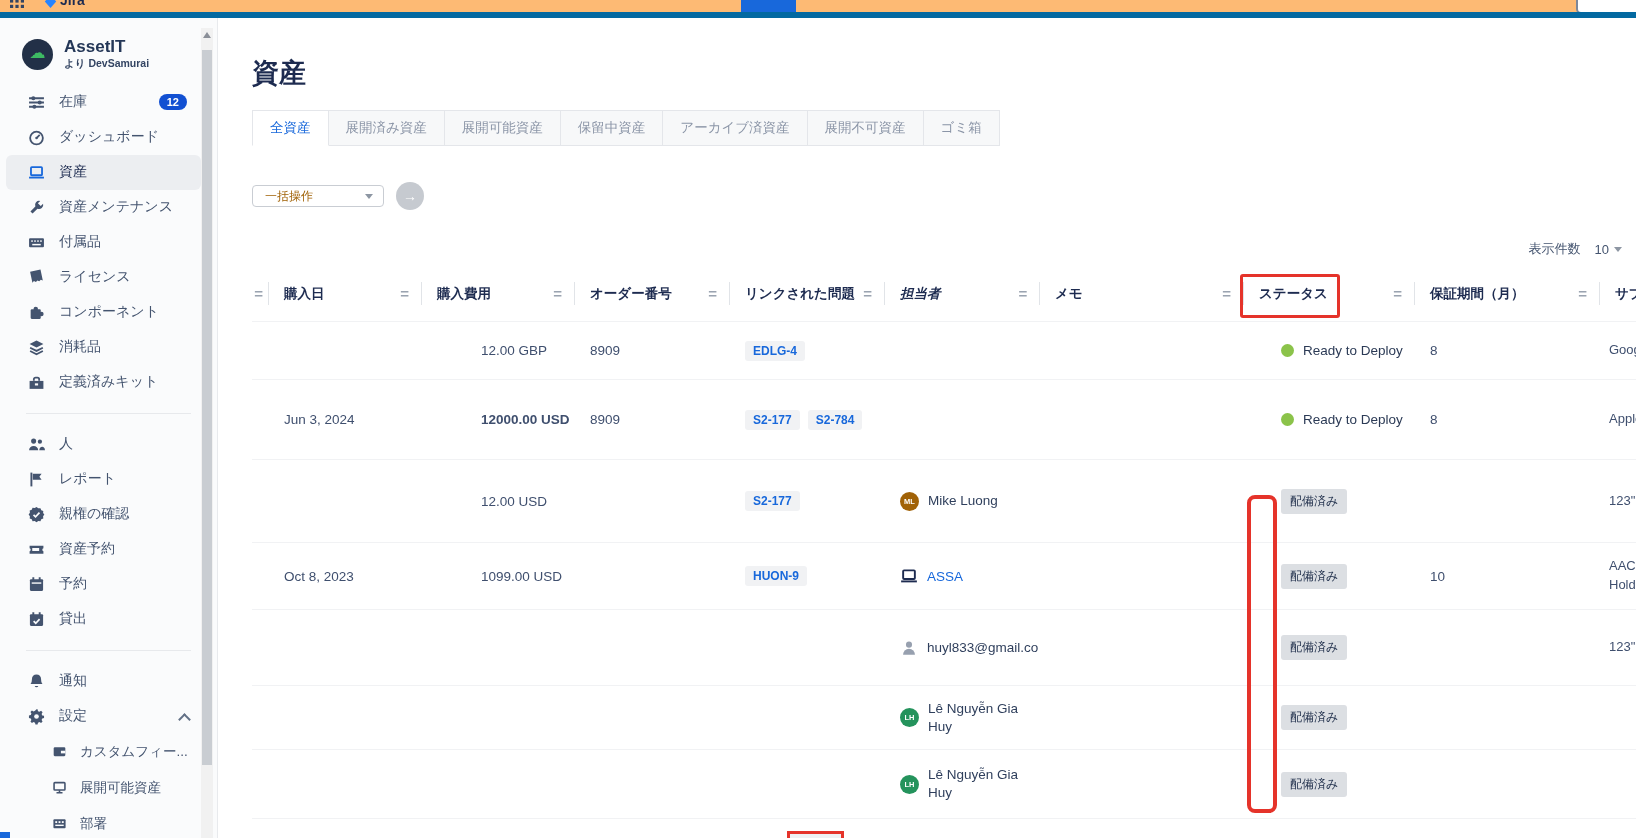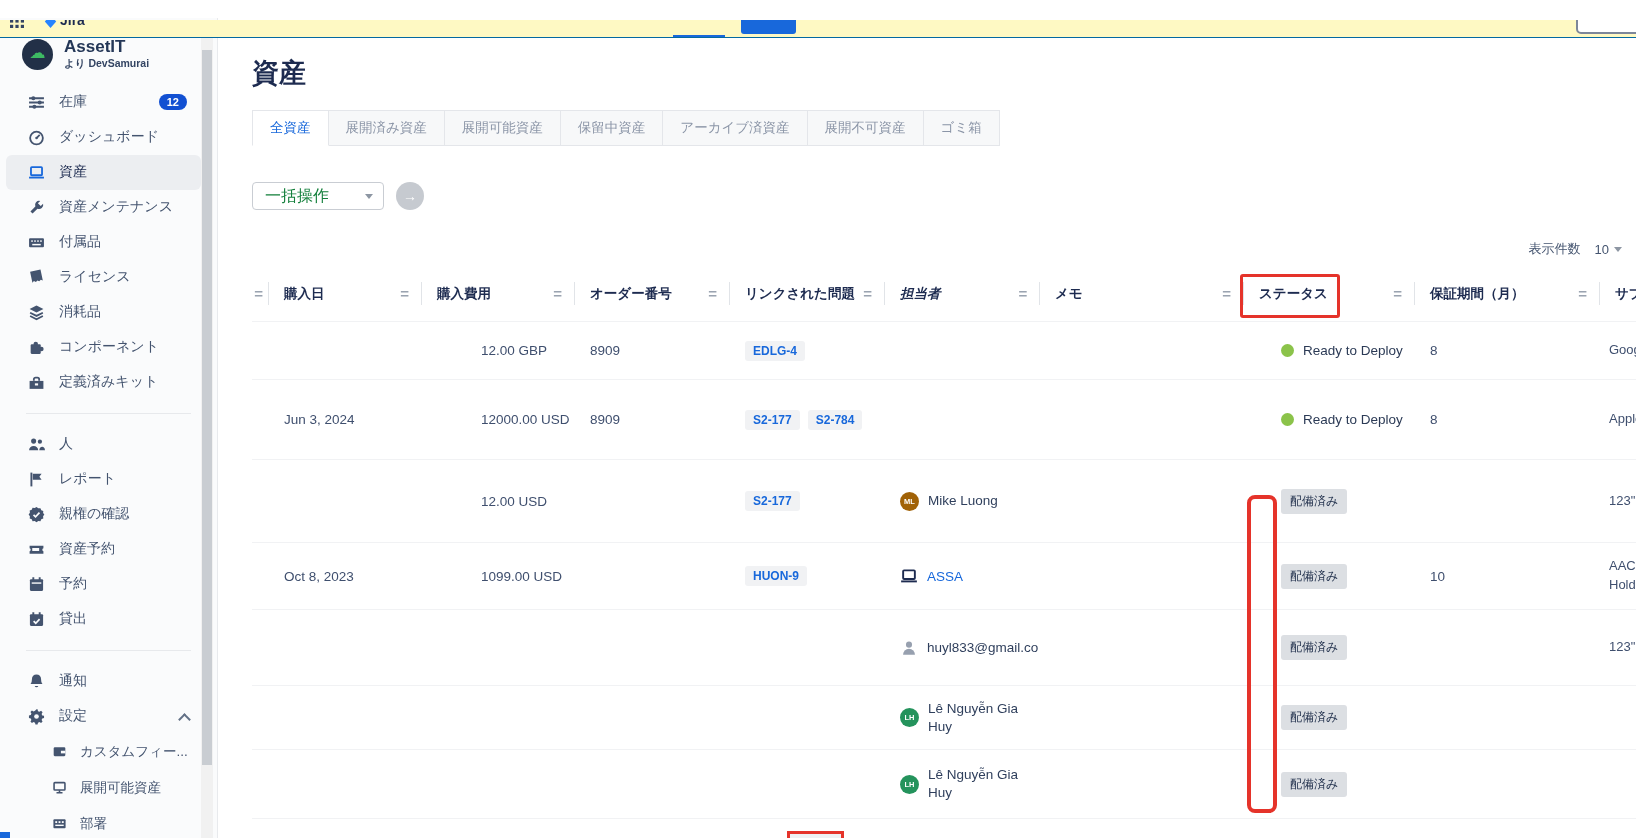--- a/index.html
+++ b/index.html
@@ -1,22 +1,22 @@
 <!DOCTYPE html>
 <html><head>
 <meta charset="utf-8">
 <style>
   * { margin:0; padding:0; box-sizing:border-box; }
   html,body { width:1636px; height:838px; }
   body { position:relative; overflow:hidden; background:#fff;
          font-family:"Liberation Sans","DejaVu Sans",sans-serif; color:#33415c; }
 
   
-  .topbar { position:absolute; left:0; top:0; width:1636px; height:18px; background:#fef9c3;
-            border-bottom:1px solid #0369a1; overflow:hidden; z-index:6;margin-top:20px; }
+  .topbar { position:absolute; left:0; top:0; width:1636px; height:18px; background:#fdba74;
+            border-bottom:6px solid #0369a1; overflow:hidden; z-index:6; }
   .grid-ic { position:absolute; left:9px; top:-7px; width:16px; height:16px; color:#344563; }
   .grid-ic svg { width:16px; height:16px; }
   .jira-mark { position:absolute; left:44px; top:-6px; width:13px; height:13px; }
   .jira-mark svg { width:13px; height:13px; }
   .jira-text { position:absolute; left:60px; top:-8px; font-weight:700; font-size:14px; color:#1d2b50; }
   .tb-underline { position:absolute; left:673px; top:15px; width:52px; height:3px; background:#1868db; }
   .tb-button { position:absolute; left:741px; top:0; width:55px; height:14px; background:#1868db; border-radius:0 0 3px 3px; }
   .tb-search { position:absolute; left:1576px; top:-10px; width:76px; height:24px; border:2px solid #7d8799; border-radius:5px; background:#fff; }
 
   
@@ -53,23 +53,23 @@
   
   .main { position:absolute; left:219px; top:18px; width:1417px; height:820px; background:#fff; overflow:hidden; }
   .content { padding:37px 0 0 33px; }
   .page-title { font-size:27px; font-weight:700; color:#1d2b50; }
   .tabs { display:flex; margin-top:19px; }
   .tab { height:36px; display:flex; align-items:center; padding:0 17px; background:#f7f8f9;
          border:1px solid #e4e6ea; margin-left:-1px; font-size:13.5px; color:#8b95a7; cursor:pointer; white-space:nowrap; }
   .tab:first-child { margin-left:0; }
   .tab.active { background:#fff; color:#1868db; border-bottom-color:#fff; z-index:1; }
   .toolbar { margin-top:36px; display:flex; align-items:center; gap:12px; }
-  .bulk-select { width:132px; height:28px; border:1px solid #c9cdd3; border-radius:4px; background:#fff;
+  .bulk-select { width:132px; height:22px; border:1px solid #c9cdd3; border-radius:4px; background:#fff;
                  display:flex; align-items:center; justify-content:space-between; padding:0 10px 0 12px;
-                 color:#15803d; font-size:16px; cursor:pointer; }
+                 color:#a16207; font-size:12px; cursor:pointer; }
   .caret { width:0; height:0; border-left:4px solid transparent; border-right:4px solid transparent;
            border-top:5px solid #8d96a3; }
   .go-btn { width:28px; height:28px; border-radius:50%; background:#c6cad0; color:#fff;
             display:flex; align-items:center; justify-content:center; font-size:14px; font-weight:700; cursor:pointer; }
   .pagesize-row { display:flex; justify-content:flex-end; align-items:center; gap:14px;
                   margin-top:30px; padding-right:14px; font-size:13px; color:#44546f; }
   .pagesize-val { display:flex; align-items:center; gap:5px; cursor:pointer; }
 
   
   .table { position:relative; margin-top:8px; width:1420px; }
@@ -213,38 +213,38 @@
         <span class="icon">
           <svg viewBox="0 0 16 16" xmlns="http://www.w3.org/2000/svg">
             <path fill="currentColor" d="M3 1.5h10V12l-1.7-1.2L9.6 12 8 10.8 6.4 12 4.7 10.8 3 12z" transform="rotate(-12 8 7)"></path>
           </svg>
         </span>
         <span class="nav-label">ライセンス</span>
       </div>
       <div class="nav-item">
         <span class="icon">
           <svg viewBox="0 0 16 16" xmlns="http://www.w3.org/2000/svg">
-            <path fill="currentColor" d="M8 1.5 14.5 4.8 8 8.1 1.5 4.8z"></path>
-            <path d="M2 8.2 8 11.2 14 8.2" fill="none" stroke="currentColor" stroke-width="1.7"></path>
-            <path d="M2 11.3 8 14.3 14 11.3" fill="none" stroke="currentColor" stroke-width="1.7"></path>
-          </svg>
-        </span>
-        <span class="nav-label">消耗品</span>
-      </div>
-      <div class="nav-item">
-        <span class="icon">
-          <svg viewBox="0 0 16 16" xmlns="http://www.w3.org/2000/svg">
             <g fill="currentColor">
               <rect x="2.5" y="5" width="9.5" height="9" rx="1"></rect>
               <circle cx="7.3" cy="4.6" r="2.1"></circle>
               <circle cx="12.6" cy="9.5" r="2.1"></circle>
             </g>
           </svg>
         </span>
         <span class="nav-label">コンポーネント</span>
+      </div>
+      <div class="nav-item">
+        <span class="icon">
+          <svg viewBox="0 0 16 16" xmlns="http://www.w3.org/2000/svg">
+            <path fill="currentColor" d="M8 1.5 14.5 4.8 8 8.1 1.5 4.8z"></path>
+            <path d="M2 8.2 8 11.2 14 8.2" fill="none" stroke="currentColor" stroke-width="1.7"></path>
+            <path d="M2 11.3 8 14.3 14 11.3" fill="none" stroke="currentColor" stroke-width="1.7"></path>
+          </svg>
+        </span>
+        <span class="nav-label">消耗品</span>
       </div>
       <div class="nav-item">
         <span class="icon">
           <svg viewBox="0 0 16 16" xmlns="http://www.w3.org/2000/svg">
             <path fill="currentColor" d="M1.5 6.5h13V14h-13z"></path>
             <path d="M5.5 6.3V5a1.6 1.6 0 0 1 1.6-1.6h1.8A1.6 1.6 0 0 1 10.5 5v1.3" fill="none" stroke="currentColor" stroke-width="1.7"></path>
             <rect x="6.5" y="8.8" width="3" height="2" fill="#fafbfc"></rect>
           </svg>
         </span>
         <span class="nav-label">定義済みキット</span>
@@ -468,21 +468,21 @@
               <span class="status-text">Ready to Deploy</span>
             </div>
             <div class="td td-warranty" style="width: 185px;">8</div>
             <div class="td td-supplier" style="width: 120px;">
               <span class="sup-val">Google</span>
             </div>
           </div>
           <div class="tr" style="height: 80px;">
             <div class="td td-partial" style="width: 16px;"></div>
             <div class="td td-purchase_date" style="width: 153px;">Jun 3, 2024</div>
-            <div class="td td-purchase_cost" style="width: 153px;">12000.00 USD</div>
+            <div class="td td-purchase_cost" style="width: 153px; font-weight: bold;">12000.00 USD</div>
             <div class="td td-order_number" style="width: 155px;">8909</div>
             <div class="td td-issues" style="width: 155px;">
               <span class="chip">S2-177</span>
               <span class="chip">S2-784</span>
             </div>
             <div class="td td-assignee" style="width: 155px;"></div>
             <div class="td td-memo" style="width: 204px;"></div>
             <div class="td td-status" style="width: 171px;">
               <span class="status-dot"></span>
               <span class="status-text">Ready to Deploy</span>

